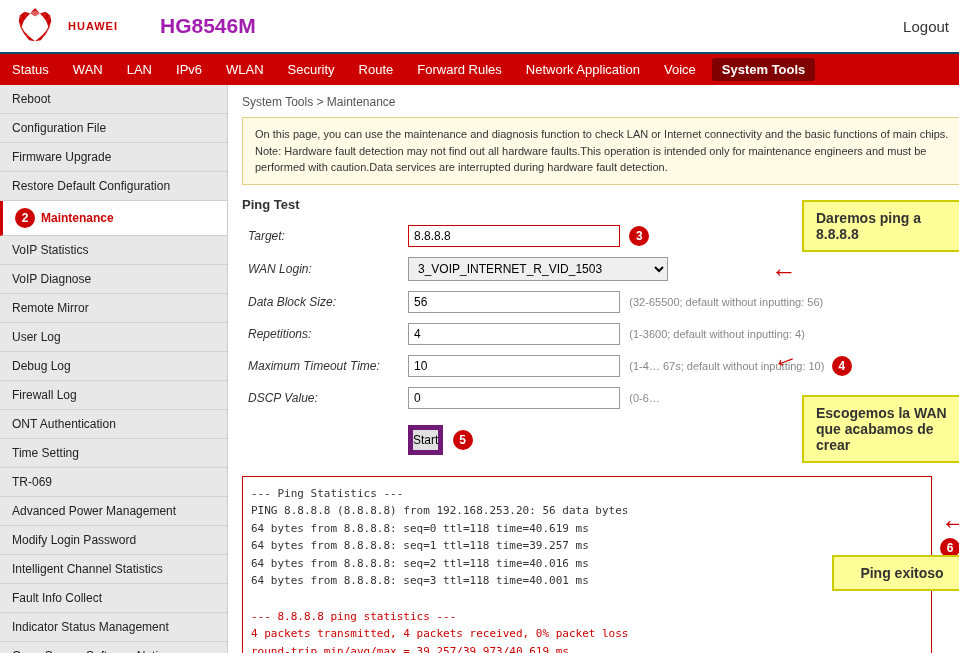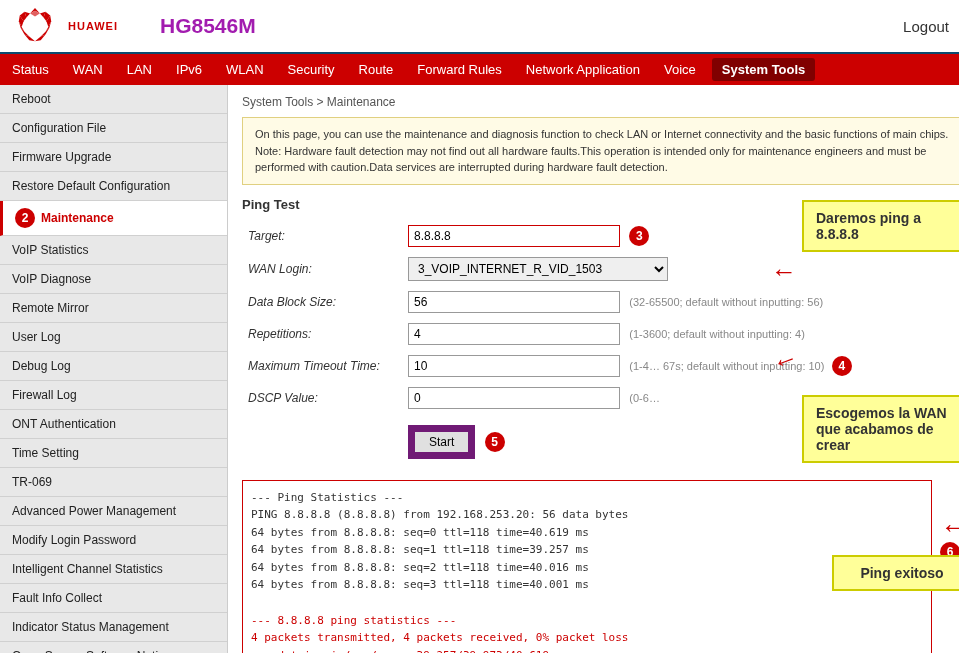--- a/index.html
+++ b/index.html
@@ -37,21 +37,21 @@
     .form-table td { padding: 5px 6px; vertical-align: middle; font-size: 12px; }
     .form-table td:first-child { width: 160px; color: #333; font-style: italic; }
     .form-input { border: 1px solid #999; padding: 3px 5px; font-size: 12px; width: 212px; }
     .form-input.red-border { border: 1px solid #cc0000; }
     .hint-text { color: #888; font-size: 11px; margin-left: 6px; }
 
     
     .form-select { border: 1px solid #999; padding: 3px 5px; font-size: 12px; width: 260px; }
 
     
-    .btn-start { background: #e0e0e0; border: 7px solid #701a75; padding: 3px 14px; font-size: 12px; cursor: pointer; margin-top: 6px; }
+    .btn-start { background: #e0e0e0; border: 5px solid #701a75; padding: 3px 0; font-size: 12px; cursor: pointer; margin-top: 6px; }
 
     
     #ping-output { border: 1px solid #cc0000; background: #fff; padding: 8px; font-size: 11px; color: #333; margin-top: 10px; font-family: monospace; line-height: 1.6; width: 690px; min-height: 120px; }
     #ping-stats { color: #cc0000; }
 
     
     .callout { background: #ffff99; border: 2px solid #cccc00; padding: 8px 12px; font-size: 14px; font-weight: bold; color: #333; position: absolute; }
 
     
     .badge { display: inline-block; background: #cc0000; color: #fff; border-radius: 50%; width: 20px; height: 20px; text-align: center; line-height: 20px; font-size: 12px; font-weight: bold; }

